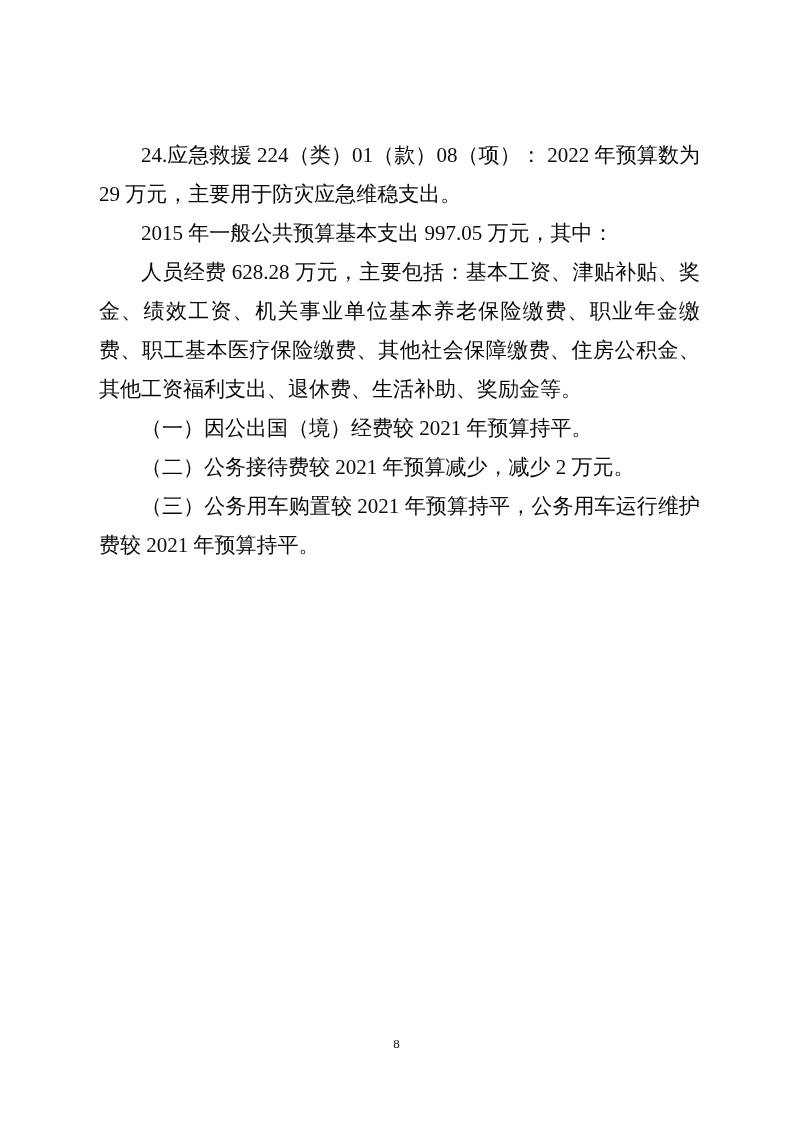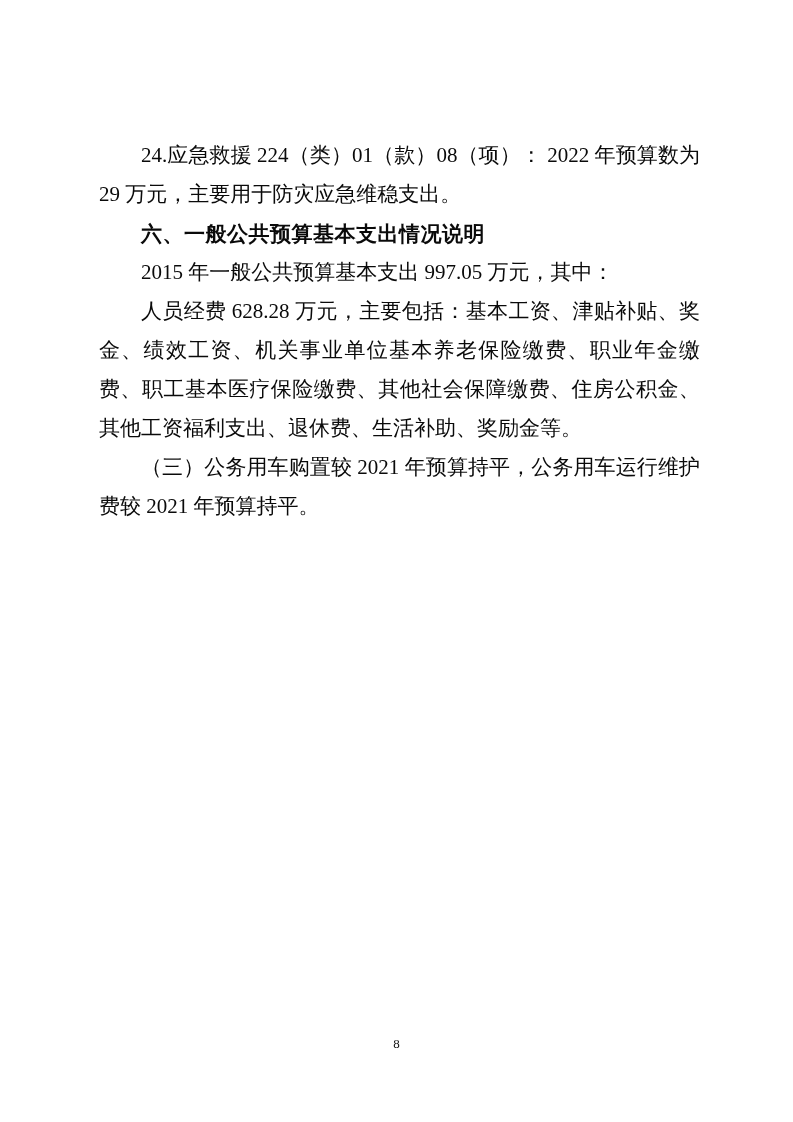--- a/index.html
+++ b/index.html
@@ -45,21 +45,22 @@
     color: #111111;
   }
 </style>
 </head>
 <body>
 
 <div class="page">
 
   <div class="doc-content">
     <p class="body">24.应急救援 224（类）01（款）08（项）： 2022 年预算数为 29 万元，主要用于防灾应急维稳支出。</p>
-    <p class="heading">六、一般公共预算基本支出情况说明</p>
     <p class="body">2015 年一般公共预算基本支出 997.05 万元，其中：</p>
     <p class="body">人员经费 628.28 万元，主要包括：基本工资、津贴补贴、奖金、绩效工资、机关事业单位基本养老保险缴费、职业年金缴费、职工基本医疗保险缴费、其他社会保障缴费、住房公积金、其他工资福利支出、退休费、生活补助、奖励金等。</p>
+    <p class="body">（一）因公出国（境）经费较 2021 年预算持平。</p>
+    <p class="body">（二）公务接待费较 2021 年预算减少，减少 2 万元。</p>
     <p class="body">（三）公务用车购置较 2021 年预算持平，公务用车运行维护费较 2021 年预算持平。</p>
   </div>
 
   <div class="page-footer">8</div>
 
 </div>
 
 </body></html>

